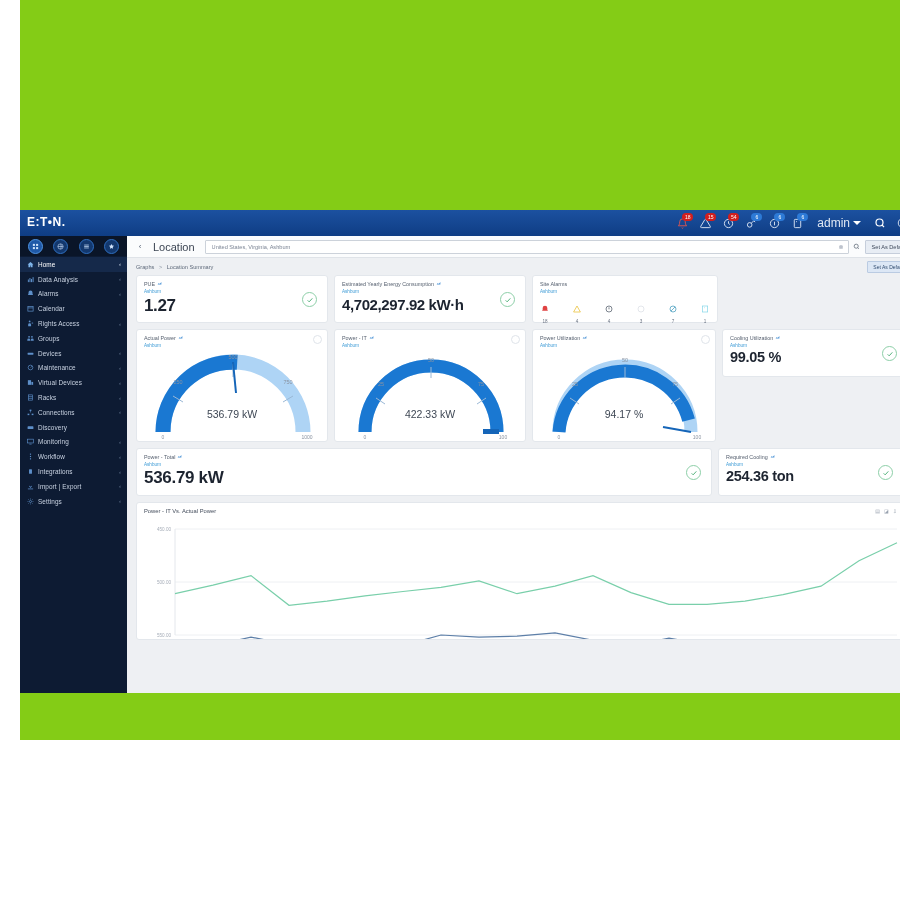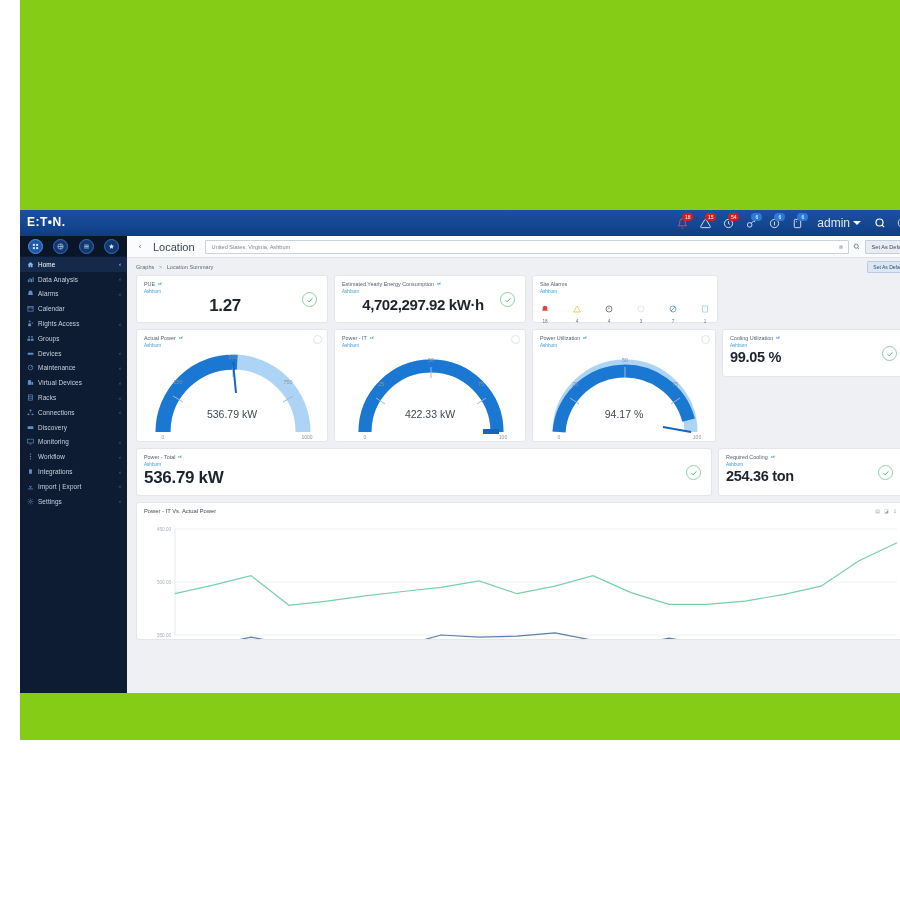--- a/index.html
+++ b/index.html
@@ -69,21 +69,21 @@
   .card-sub{font-size:4.6px;color:#3d9bd6;margin-top:1.5px;}
   .check{position:absolute;width:13px;height:13px;border-radius:50%;border:1px solid #8dcfa8;
          display:flex;align-items:center;justify-content:center;}
   .check svg{display:block;}
 
   .row{display:flex;gap:6px;margin-bottom:6px;}
 
   
   .kpi{height:48px;}
   .kpi .val{font-size:17px;font-weight:bold;color:#1d2430;padding:2px 21px 0 7px;letter-spacing:-.4px;
-            font-family:"Liberation Sans",sans-serif;text-align:center;}
+            font-family:"Liberation Sans",sans-serif;}
   .kpi .val.sm{font-size:15px;}
   .kpi .val.med{font-size:14.5px;}
 
   
   .alarm-icons{display:flex;justify-content:space-between;padding:5px 8px 0 8px;}
   .alarm-cell{display:flex;flex-direction:column;align-items:center;gap:2px;cursor:pointer;}
   .alarm-cnt{font-size:4.6px;color:#6a7383;}
 
   
   .gauge-card{height:113px;}

